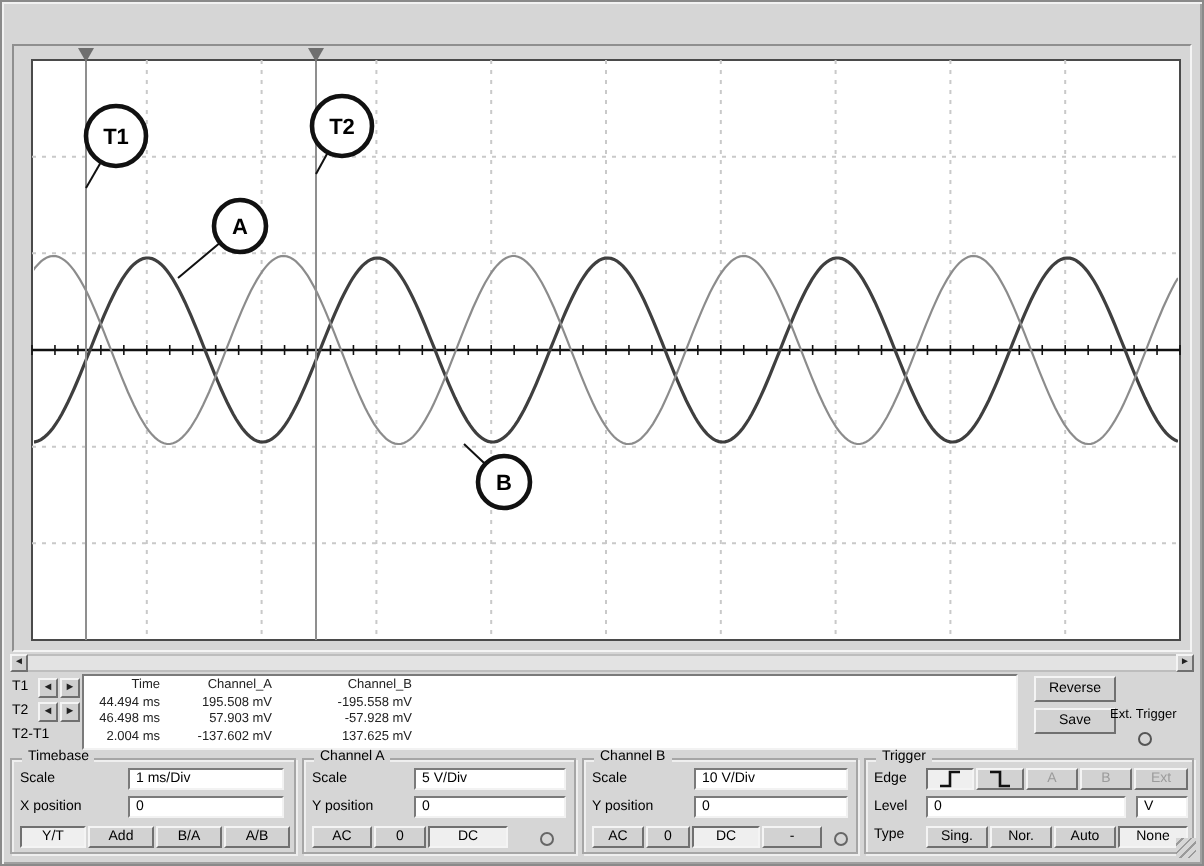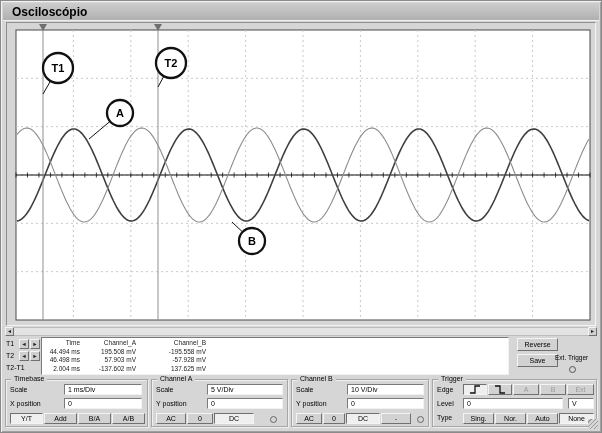--- a/index.html
+++ b/index.html
@@ -55,23 +55,20 @@
   .btn.dis { color:#9b9b9b; }
   .term { position:absolute; width:7px; height:7px; border:1px solid #666;
     border-radius:50%; top:36px; }
   .grip { position:absolute; right:3px; bottom:3px; width:10px; height:10px;
     background:repeating-linear-gradient(135deg,#d6d6d6 0 2px,#9a9a9a 2px 3px); }
 </style>
 </head>
 <body>
 
 <div class="window">
-  <div class="titlebar">
-    <span>Osciloscópio</span>
-  </div>
 
   <div class="scope-panel">
     <svg id="scope-svg" width="584" height="302">
         <rect x="6" y="6" width="574" height="290" fill="#fff" stroke="#4a4a4a" stroke-width="1"></rect>
         <defs>
           <clipPath id="plotclip">
             <rect x="7" y="7" width="572" height="288"></rect>
           </clipPath>
         </defs>
         <line x1="63.4" y1="6" x2="63.4" y2="296" stroke="#c9c9c9" stroke-width="1" stroke-dasharray="2,3"></line>

